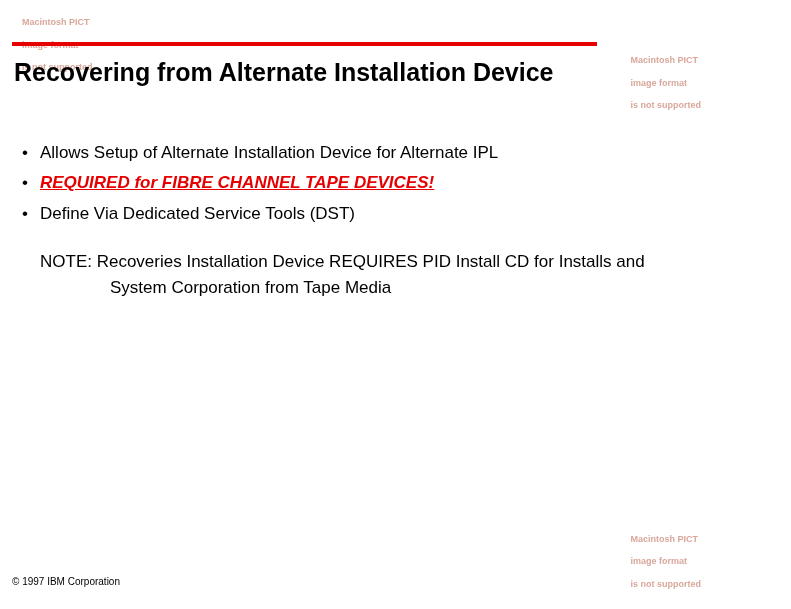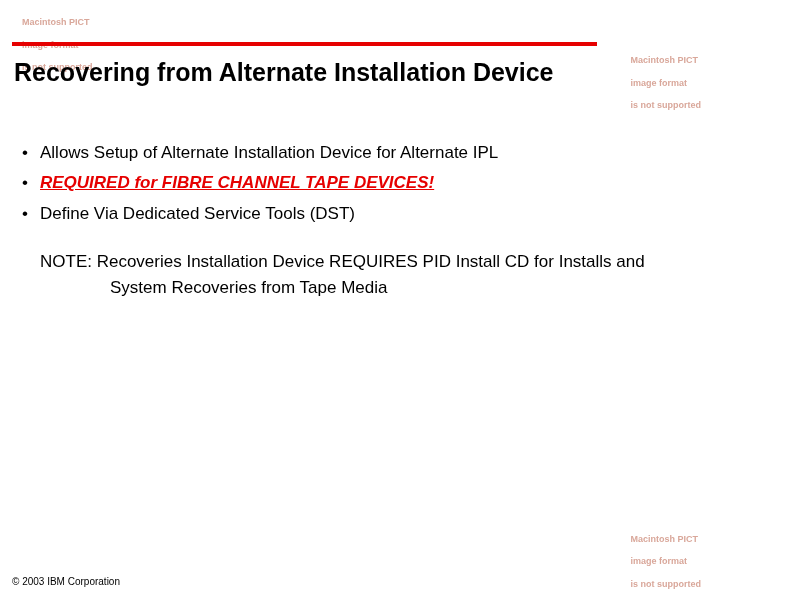--- a/index.html
+++ b/index.html
@@ -138,25 +138,25 @@
         <span class="bullet-text required">REQUIRED for FIBRE CHANNEL TAPE DEVICES!</span>
       </li>
       <li>
         <span class="bullet-dot">•</span>
         <span class="bullet-text">Define Via Dedicated Service Tools (DST)</span>
       </li>
     </ul>
 
     <div class="note">
       <div>NOTE: Recoveries Installation Device REQUIRES PID Install CD for Installs and</div>
-      <div class="note-line2">System Recoveries from Tape Media</div>
+      <div class="note-line2">System Corporation from Tape Media</div>
     </div>
   </div>
 
-  <div class="footer">© 2003 IBM Corporation</div>
+  <div class="footer">© 1997 IBM Corporation</div>
 
   <div class="pict-error pict-bottom-right">
     <span>Macintosh PICT</span><br>
     <span>image format</span><br>
     <span>is not supported</span>
   </div>
 
 </div>
 
 </body></html>

